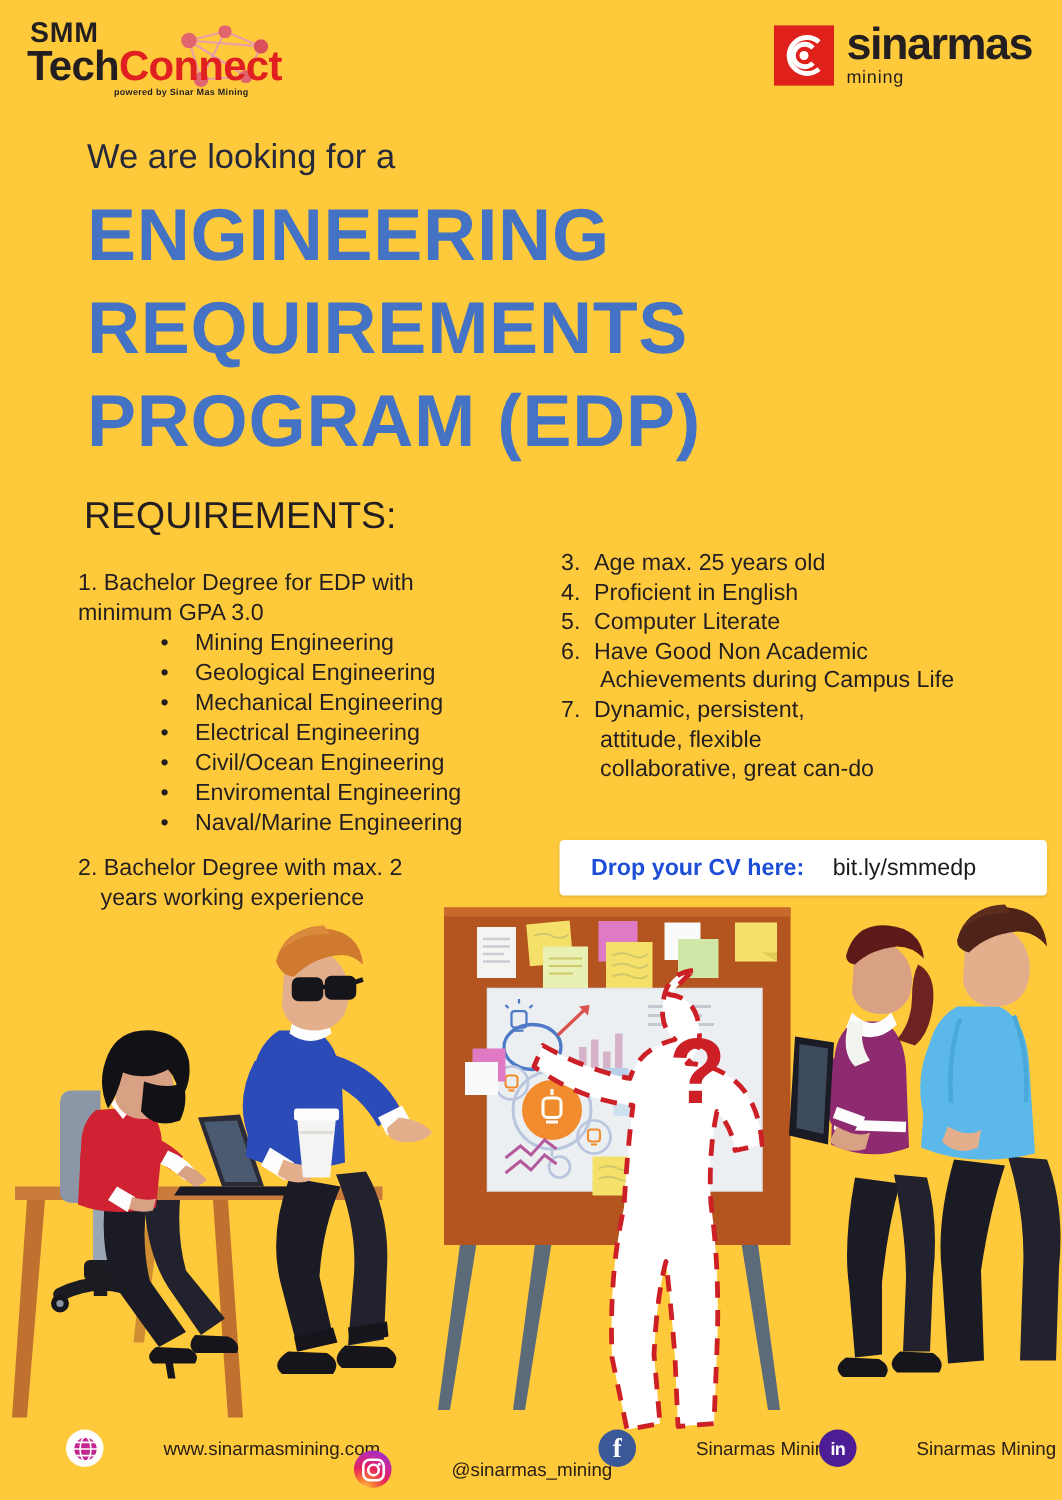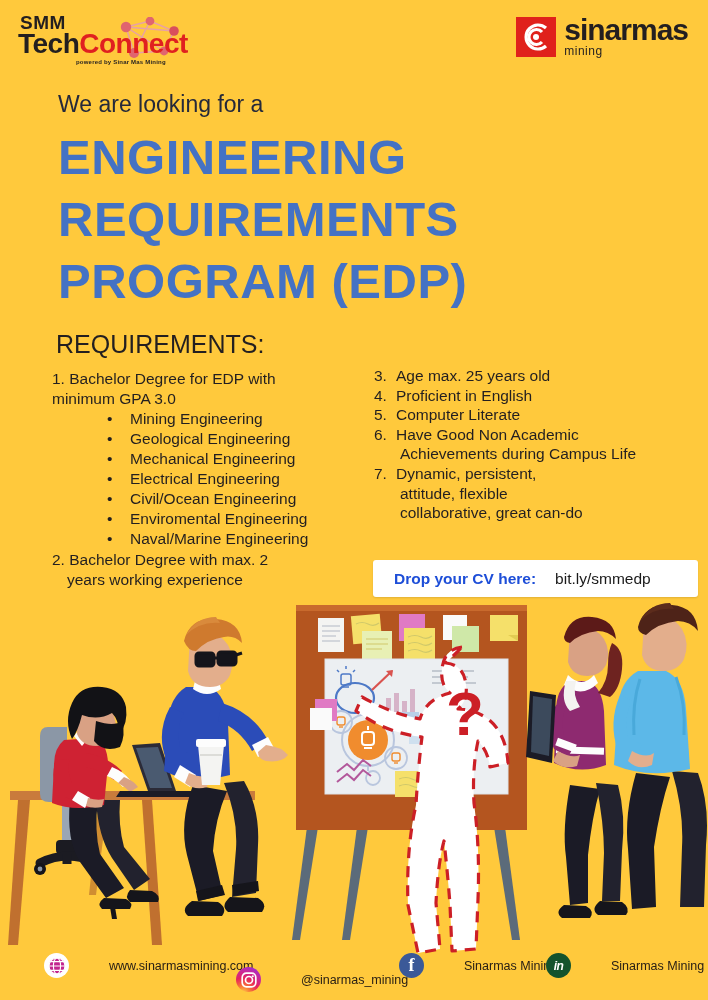--- a/index.html
+++ b/index.html
@@ -37,21 +37,21 @@
   .kicker { position:absolute; left:58px; top:91px; font-size:23px; color:#25293a; }
   .title { position:absolute; left:58px; top:126px; width:620px;
            font-size:49px; font-weight:bold; line-height:62px; color:#4472C4;
            letter-spacing:.5px; }
   .title div { white-space:nowrap; }
 
   
   .req-head { position:absolute; left:56px; top:330px; font-size:25px; color:#231f20; }
   .col-l { position:absolute; left:52px; top:369px; width:320px; color:#231f20; }
   .col-r { position:absolute; left:374px; top:366px; width:320px; color:#231f20; }
-  .numline { font-size:15.5px; line-height:19.5px; }
+  .numline { font-size:15.5px; line-height:19.5px;margin-top:10px; }
   .numline .ind { display:block; padding-left:15px; }
   .bullets { list-style:none; margin:1px 0 1px 0; }
   .bullets li { font-size:15.5px; line-height:20px; position:relative; padding-left:78px; }
   .bullets li::before { content:"\2022"; position:absolute; left:55px; }
   .rlist { list-style:none; }
   .rlist li { font-size:15.5px; line-height:19.6px; position:relative; padding-left:22px; }
   .rlist li .n { position:absolute; left:0; }
   .rlist li .cont { display:block; padding-left:4px; }
 
   
@@ -67,21 +67,21 @@
   
   .footer { position:absolute; left:0; bottom:16px; width:708px; height:34px; }
   .f-item { position:absolute; display:flex; align-items:center; gap:8px; }
   .f-lbl { font-size:12.5px; color:#2a2015;margin-left:32px; }
   .f-ic { width:25px; height:25px; border-radius:50%; flex:0 0 25px; position:relative;
           display:flex; align-items:center; justify-content:center; }
   .ic-web { background:#fff; }
   .ic-ig { background:radial-gradient(circle at 28% 105%, #ffd24d 0%, #f97a34 22%,
            #e6225e 48%, #c32aa3 72%, #7b2ff7 100%); }
   .ic-fb { background:#3b5998; }
-  .ic-li { background:#14532d;font-style:italic; }
+  .ic-li { background:#4c1d95; }
   .ic-fb .g { color:#fff; font-size:18px; font-weight:bold; font-family:"Liberation Serif",serif;
               line-height:19px; }
   .ic-li .g { color:#fff; font-size:12px; font-weight:bold; letter-spacing:-.5px; }
 </style>
 </head>
 <body>
 
 <div class="poster">
 
   <div class="hdr">

